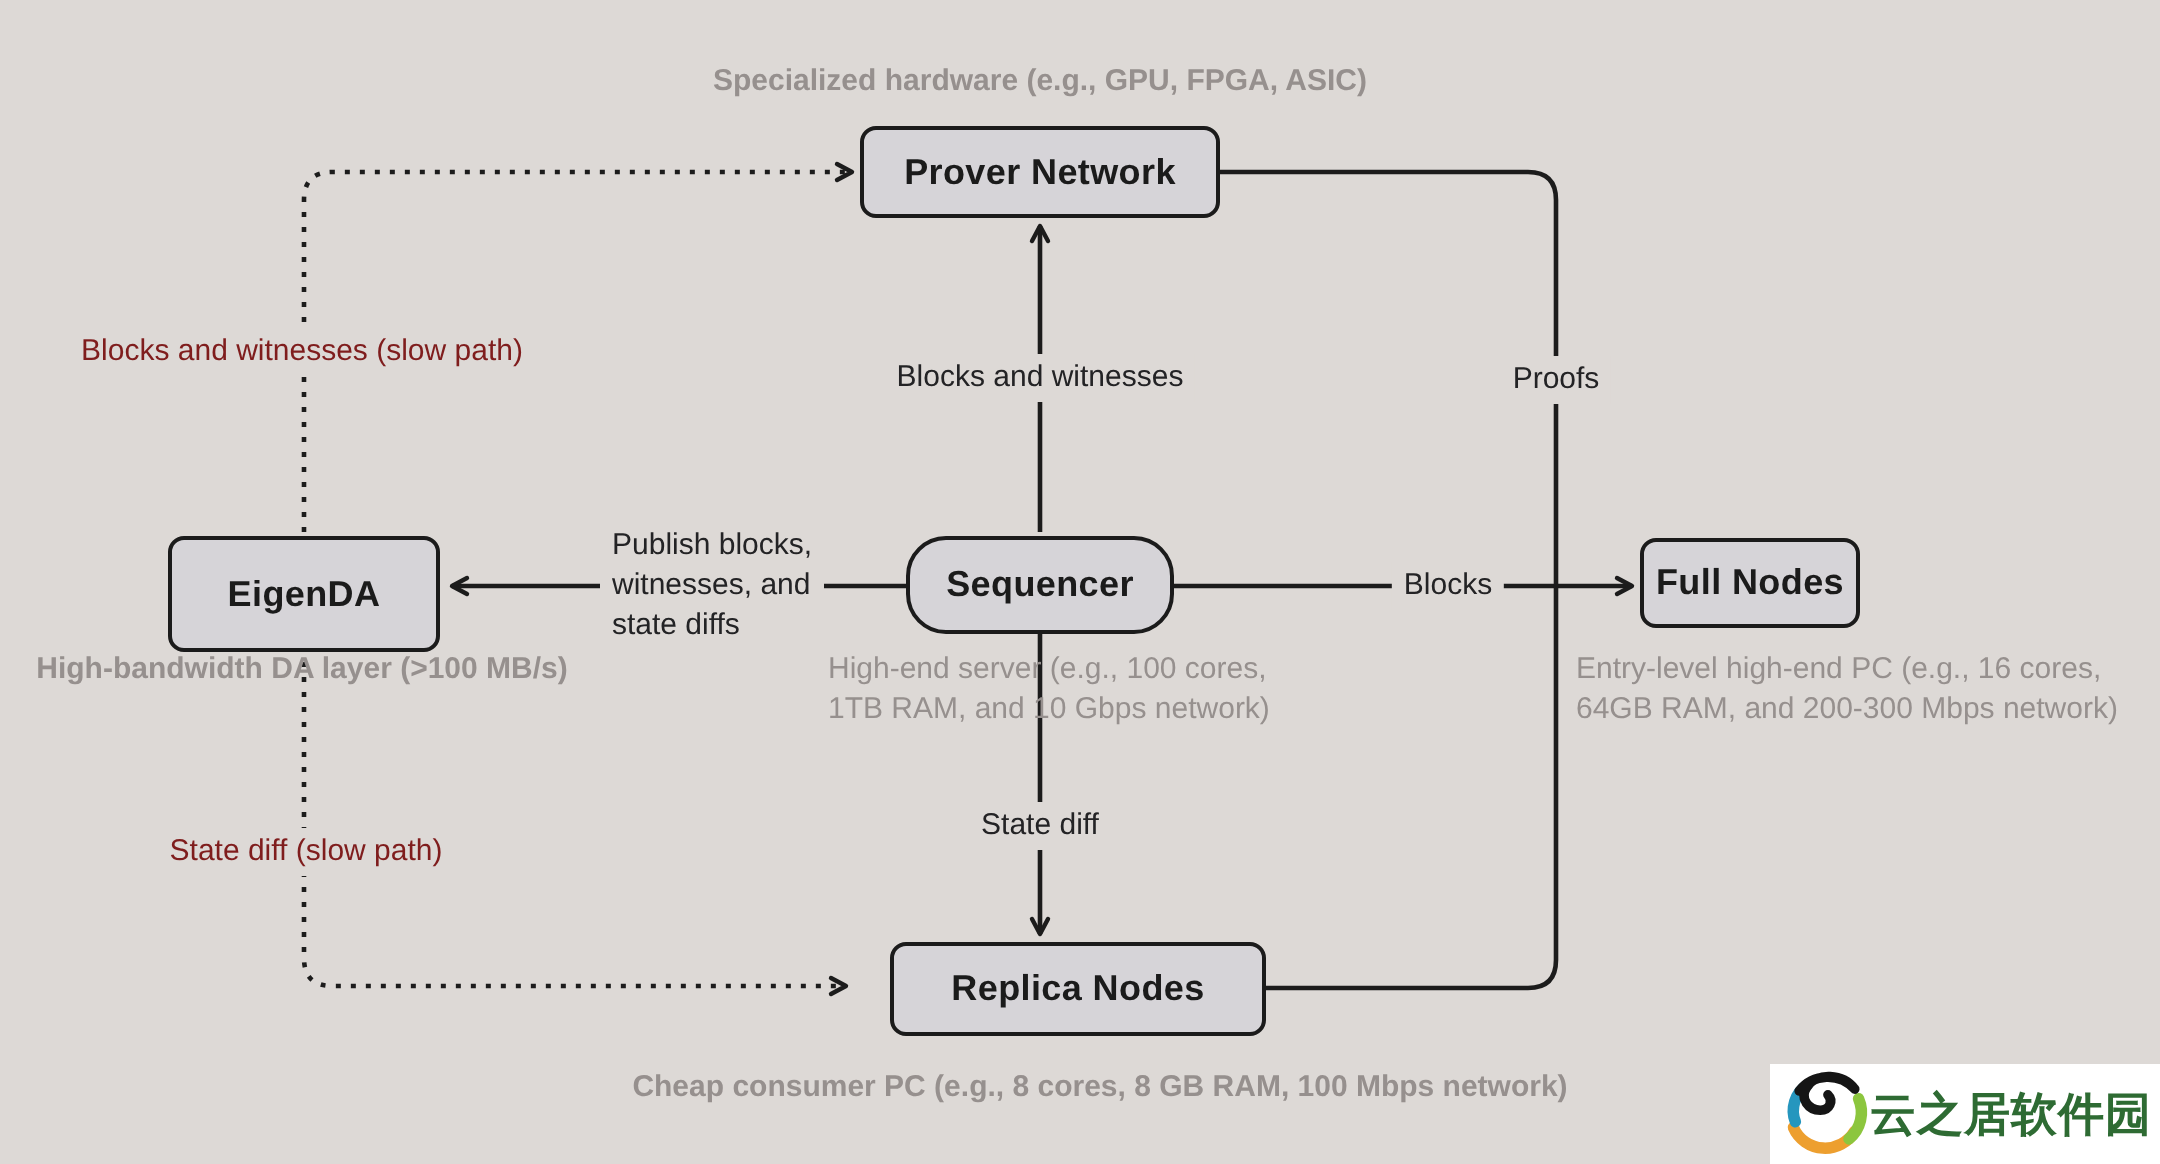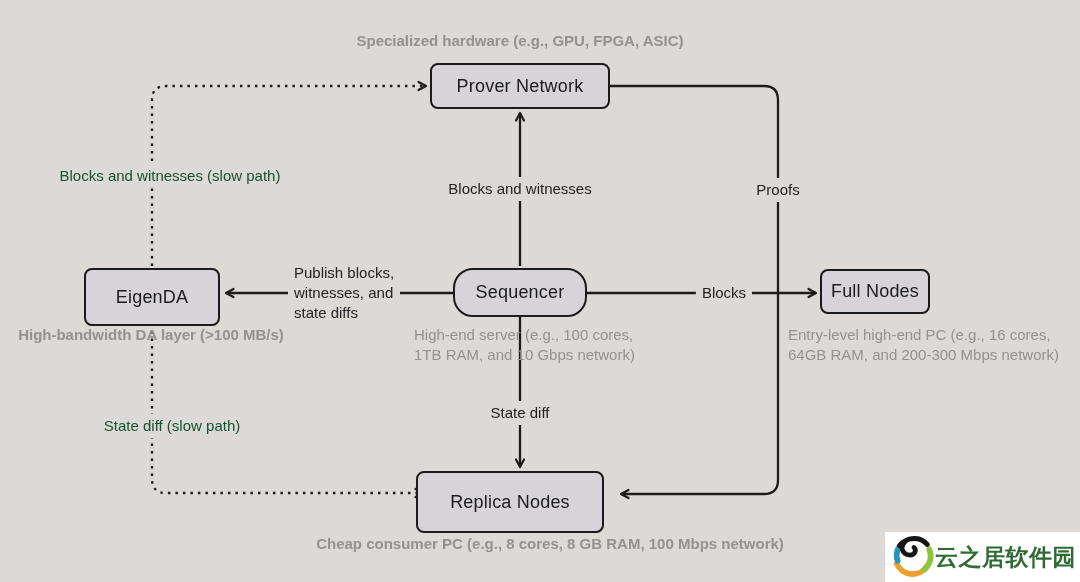--- a/index.html
+++ b/index.html
@@ -4,34 +4,34 @@
 <style>
   html,body{margin:0;padding:0;background:#DDD9D6;}
   #canvas{
     position:relative;width:1080px;height:582px;background:#DDD9D6;
     font-family:"Liberation Sans", sans-serif;overflow:hidden;
   }
   svg.wires{position:absolute;left:0;top:0;z-index:1;}
   .node{
     position:absolute;z-index:3;display:flex;align-items:center;justify-content:center;
     background:#D6D4D8;border:2.5px solid #1b1b1b;border-radius:8px;
-    font-weight:normal;font-size:18px;color:#1b1b1b;box-sizing:border-box;
+    font-weight:bold;font-size:18px;color:#1b1b1b;box-sizing:border-box;
     letter-spacing:.2px;
   }
   .cap{
     position:absolute;z-index:2;color:#96908E;font-size:15px;line-height:20px;
     white-space:pre-line;
   }
   .cap.center{transform:translate(-50%,-50%);text-align:center;white-space:nowrap;font-weight:bold;}
   .lbl{
     position:absolute;z-index:2;color:#232325;font-size:15px;line-height:20px;
     background:#DDD9D6;white-space:pre-line;padding:2px 6px;
   }
   .lbl.center{transform:translate(-50%,-50%);text-align:center;white-space:nowrap;}
-  .lbl.gray{color:#14532d;margin-left:19px;}
+  .lbl.gray{color:#7f1d1d;}
   .watermark{
     position:absolute;z-index:5;left:885px;top:532px;width:195px;height:50px;
     background:#ffffff;display:flex;align-items:center;
   }
   .wm-logo{position:absolute;left:5px;top:2px;width:46px;height:46px;}
   .wm-text{
     position:absolute;left:50px;top:0;height:40px;line-height:50px;
     color:#2E6B33;font-size:23px;font-weight:bold;letter-spacing:.5px;white-space:nowrap;
   }
 </style>
@@ -61,21 +61,21 @@
 
     <path d="M 152 316 L 152 479 Q 152 493 166 493 L 423 493" fill="none" stroke="#1c1c1c" stroke-width="2.3" stroke-dasharray="2.5 5" marker-end="url(#ah)"></path>
   </svg>
 
   <div class="lbl gray center" style="left:151px;top:176px;">Blocks and witnesses (slow path)</div>
 
   <div class="lbl center" style="left:520px;top:189px;">Blocks and witnesses</div>
 
   <div class="lbl center" style="left:778px;top:190px;">Proofs</div>
 
-  <div class="lbl" style="left:288px;top:261px;">Publish blocks,
+  <div class="lbl" style="left:300px;top:261px;">Publish blocks,
 witnesses, and
 state diffs</div>
 
   <div class="lbl center" style="left:724px;top:293px;">Blocks</div>
 
   <div class="lbl center" style="left:520px;top:413px;">State diff</div>
 
   <div class="lbl gray center" style="left:153px;top:426px;">State diff (slow path)</div>
 
   <div class="node" style="left:430px;top:63px;width:180px;height:46px;">
@@ -87,21 +87,21 @@
   </div>
 
   <div class="node" style="left:453px;top:268px;width:134px;height:49px;border-radius:20px;">
     <span>Sequencer</span>
   </div>
 
   <div class="node" style="left:820px;top:269px;width:110px;height:45px;">
     <span>Full Nodes</span>
   </div>
 
-  <div class="node" style="left:416px;top:471px;width:188px;height:62px;">
+  <div class="node" style="left:445px;top:471px;width:188px;height:47px;">
     <span>Replica Nodes</span>
   </div>
 
   <div class="cap center" style="left:520px;top:41px;">Specialized hardware (e.g., GPU, FPGA, ASIC)</div>
 
   <div class="cap center" style="left:151px;top:335px;">High-bandwidth DA layer (&gt;100 MB/s)</div>
 
   <div class="cap" style="left:414px;top:325px;">High-end server (e.g., 100 cores,
 1TB RAM, and 10 Gbps network)</div>
 

